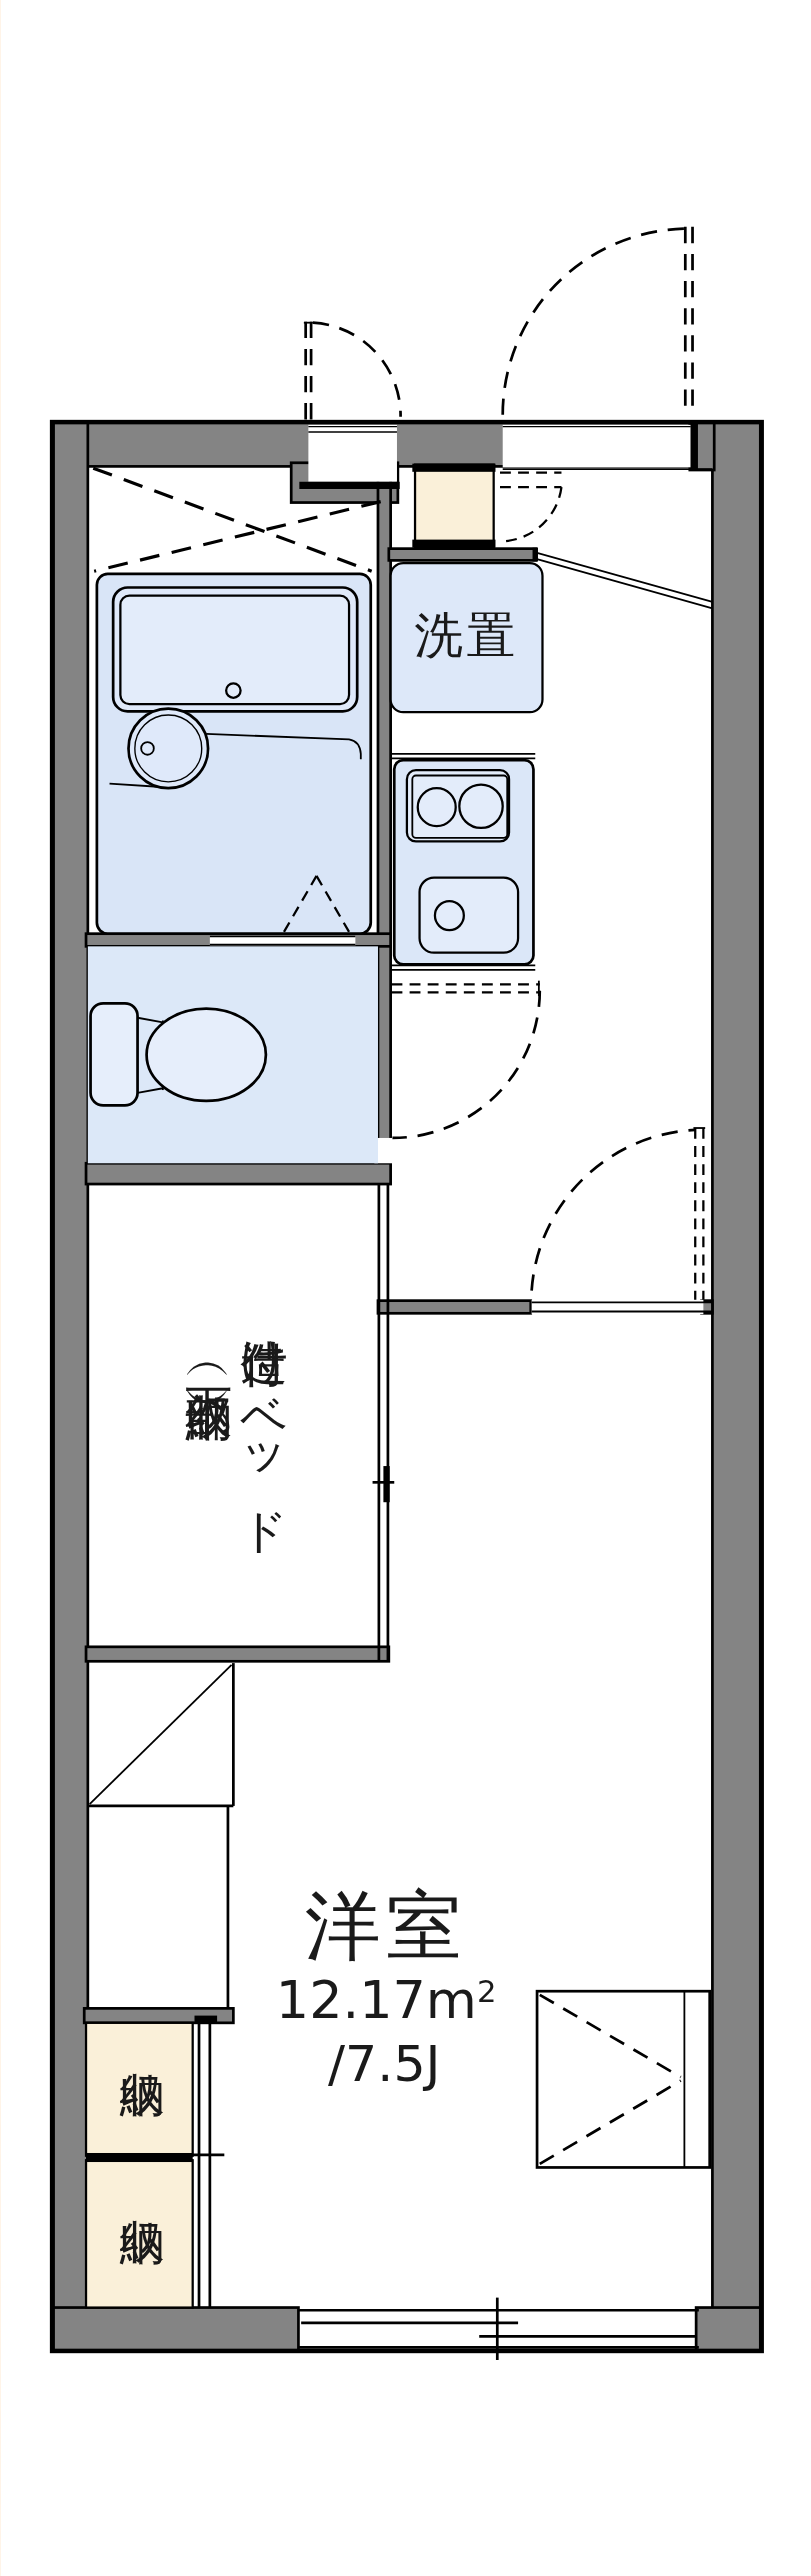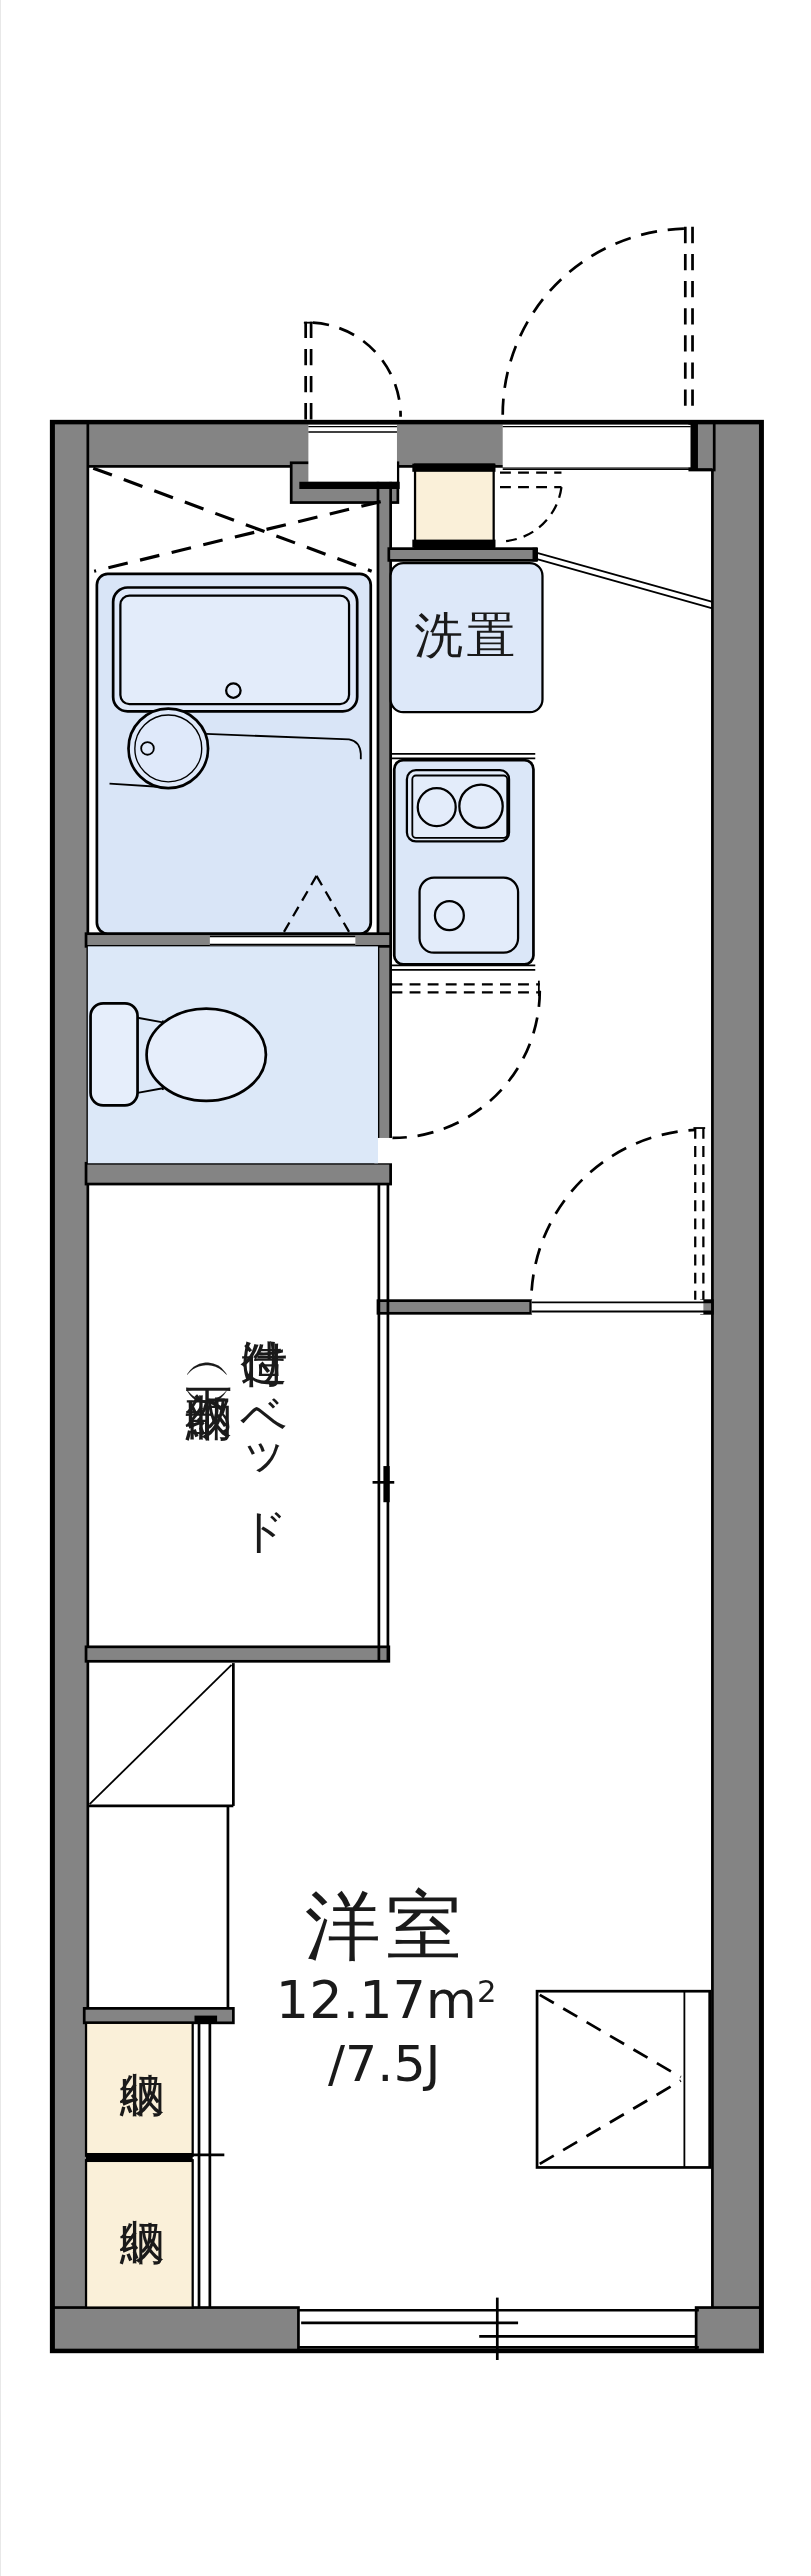--- a/index.html
+++ b/index.html
@@ -1,16 +1,16 @@
 <!DOCTYPE html>
 <html style="font-size:14.5px"><head>
 <meta charset="utf-8">
 <style>
   html,body{margin:0;padding:0;background:#fff;}
-  .stage{position:relative;width:812px;height:2576px;background:#737373;overflow:hidden;
+  .stage{position:relative;width:812px;height:2576px;background:#fdba74;overflow:hidden;
          font-family:"DejaVu Sans","Liberation Sans",sans-serif;}
   svg{display:block;}
   svg text{fill:#1a1a1a;font-family:"DejaVu Sans","Liberation Sans",sans-serif;}
   .wall{fill:#848484;stroke:#000;stroke-width:3;}
   .blk{fill:#000;stroke:none;}
   .white{fill:#fff;stroke:none;}
   .ln{stroke:#000;stroke-width:3;fill:none;}
   .ln2{stroke:#000;stroke-width:2;fill:none;}
   .ln15{stroke:#000;stroke-width:1.5;fill:none;}
   .dash{stroke:#000;stroke-width:3;fill:none;stroke-dasharray:18 12;}

